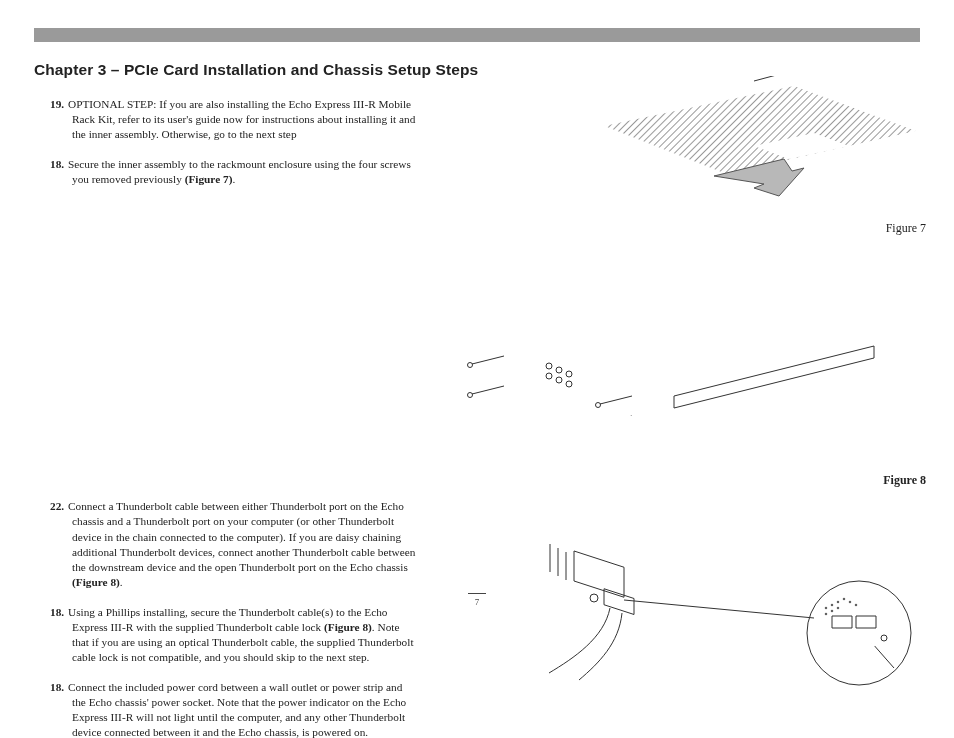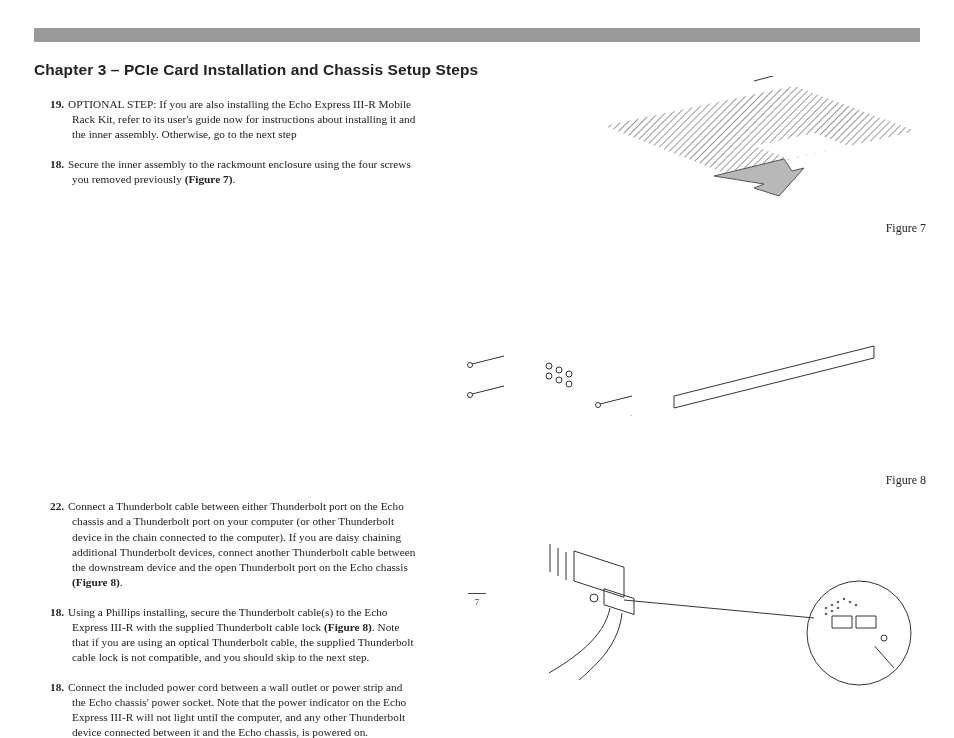--- a/index.html
+++ b/index.html
@@ -49,21 +49,21 @@
     width: 18px;
     margin-left: -22px;
     font-weight: 700;
   }
   .bold { font-weight: 700; }
   .gap { height: 280px; }
   .figure {
     position: absolute;
   }
   .fig7-wrap { top: 76px; left: 454px; width: 472px; height: 340px; }
-  .fig8-wrap { top: 458px; left: 454px; width: 472px; height: 230px; }
+  .fig8-wrap { top: 458px; left: 454px; width: 472px; height: 230px; font-weight: bold; }
   .fig-label {
     position: absolute;
     font-family: Georgia, serif;
     font-size: 12px;
     color: #222;
   }
   .page-num {
     position: absolute;
     bottom: 14px;
     left: 50%;

